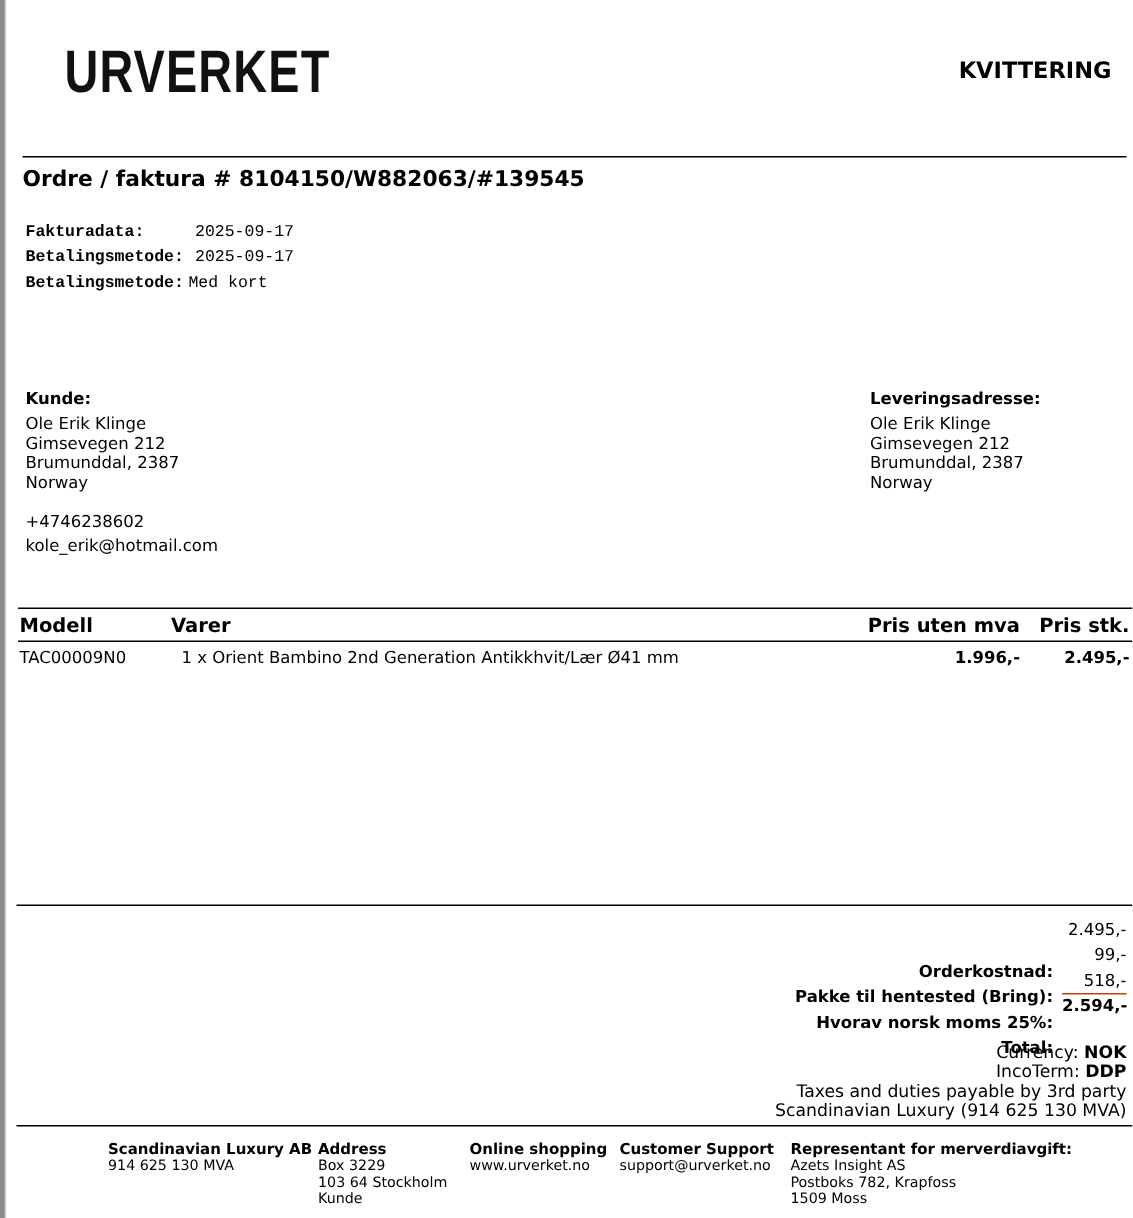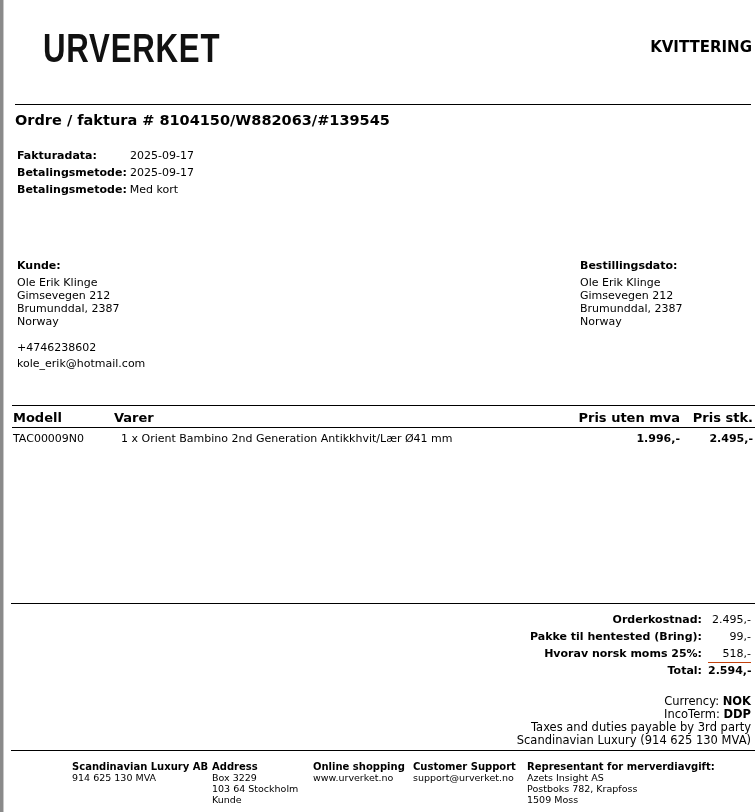--- a/index.html
+++ b/index.html
@@ -8,35 +8,35 @@
     font-family:"DejaVu Sans", "Liberation Sans", sans-serif;
     font-size:11px; color:#000; position:relative;
   }
   .left-edge { position:absolute; left:0; top:0; width:3px; height:812px; background:#8a8a8a; border-right:1px solid #c8c8c8; }
   .logo {
     position:absolute; left:43px; top:26px;
     font-family:"Liberation Sans", sans-serif; font-weight:bold;
     font-size:40px; letter-spacing:1px; transform:scaleX(0.78); transform-origin:left top;
     color:#111;
   }
-  .doc-type { position:absolute; right:3px; top:38px; font-weight:bold; font-size:15px; }
+  .doc-type { position:absolute; right:14px; top:38px; font-weight:bold; font-size:15px; }
   .hr { position:absolute; height:1px; background:#000; }
   .order-title { position:absolute; left:15px; top:112px; font-weight:bold; font-size:14.5px; }
-  .meta { position:absolute; left:17px; top:148px; }
+  .meta { position:absolute; left:17px; top:148px;font-family:Liberation Mono, monospace; }
   .meta-row { height:17px; line-height:15px; display:flex; }
   .meta-row .k { font-weight:bold; width:113px; }
   .addr { position:absolute; line-height:13px; font-size:11px; }
   .addr .h { font-weight:bold; margin-bottom:4px; }
   .contact { position:absolute; left:17px; top:340px; line-height:16px; }
   .th { position:absolute; top:410px; font-weight:bold; font-size:13px; }
   .td { position:absolute; top:432px; font-size:11px; }
   .td.b { font-weight:bold; }
   .tot { position:absolute; right:4px; top:612px; }
   .tot-row { display:flex; justify-content:flex-end; height:17px; line-height:15px; }
-  .tot-row .k { font-weight:bold; text-align:right; padding-right:6px; }
+  .tot-row .k { font-weight:bold; text-align:right; padding-right:6px;margin-top:28px; }
   .tot-row .v { width:43px; text-align:right; }
   .tot-row .v.ul { border-bottom:1px solid #c2410c; }
   .tot-row.total .v { font-weight:bold; }
   .terms { position:absolute; right:4px; top:695px; text-align:right; line-height:13px; font-size:11.5px; }
   .terms b { font-weight:bold; }
   .fcol { position:absolute; top:761px; font-size:9.5px; line-height:11px; }
   .fcol .h { font-weight:bold; font-size:10px; }
 </style>
 </head>
 <body>
@@ -70,21 +70,21 @@
   <div>Gimsevegen 212</div>
   <div>Brumunddal, 2387</div>
   <div>Norway</div>
 </div>
 <div class="contact">
   <div>+4746238602</div>
   <div>kole_erik@hotmail.com</div>
 </div>
 
 <div class="addr" style="left:580px; top:259px;">
-  <div class="h">Bestillingsdato:</div>
+  <div class="h">Leveringsadresse:</div>
   <div>Ole Erik Klinge</div>
   <div>Gimsevegen 212</div>
   <div>Brumunddal, 2387</div>
   <div>Norway</div>
 </div>
 
 <div class="hr" style="left:12px; top:405px; width:743px;"></div>
 <div class="th" style="left:13px;">Modell</div>
 <div class="th" style="left:114px;">Varer</div>
 <div class="th" style="right:75px;">Pris uten mva</div>

